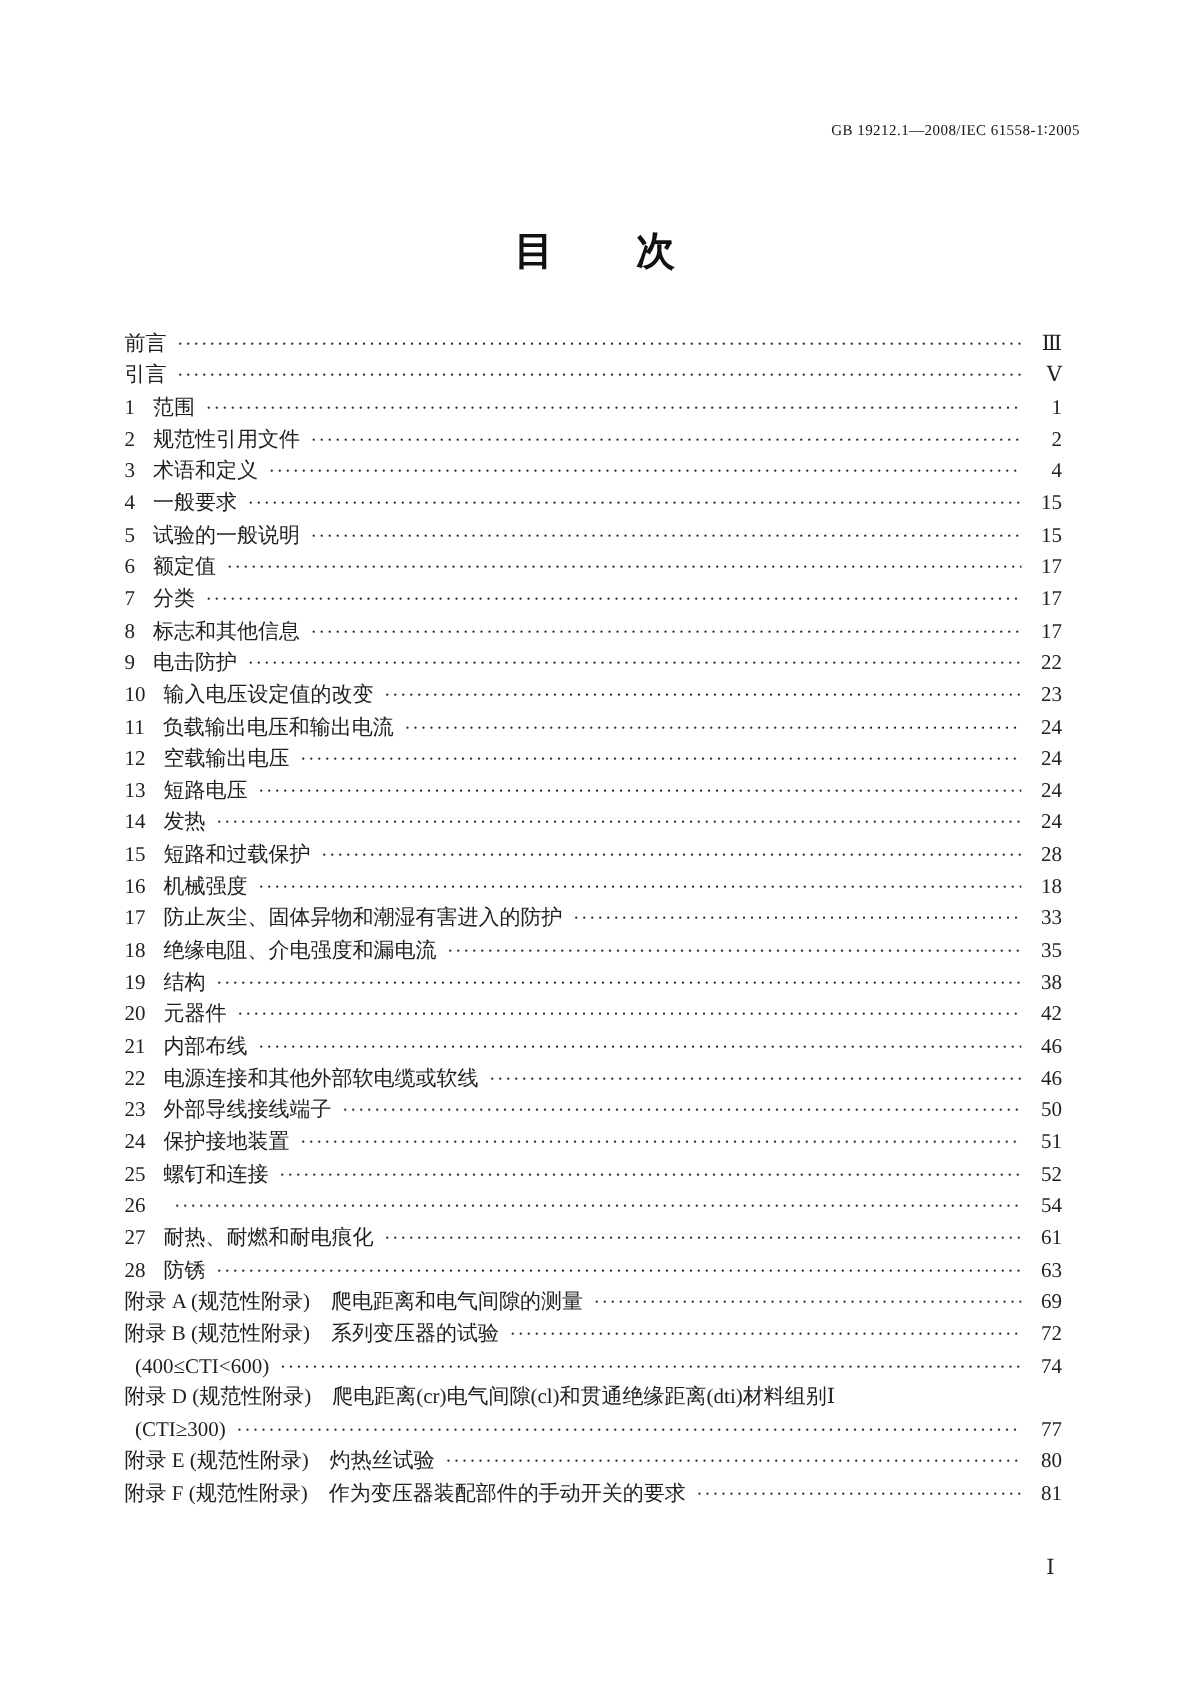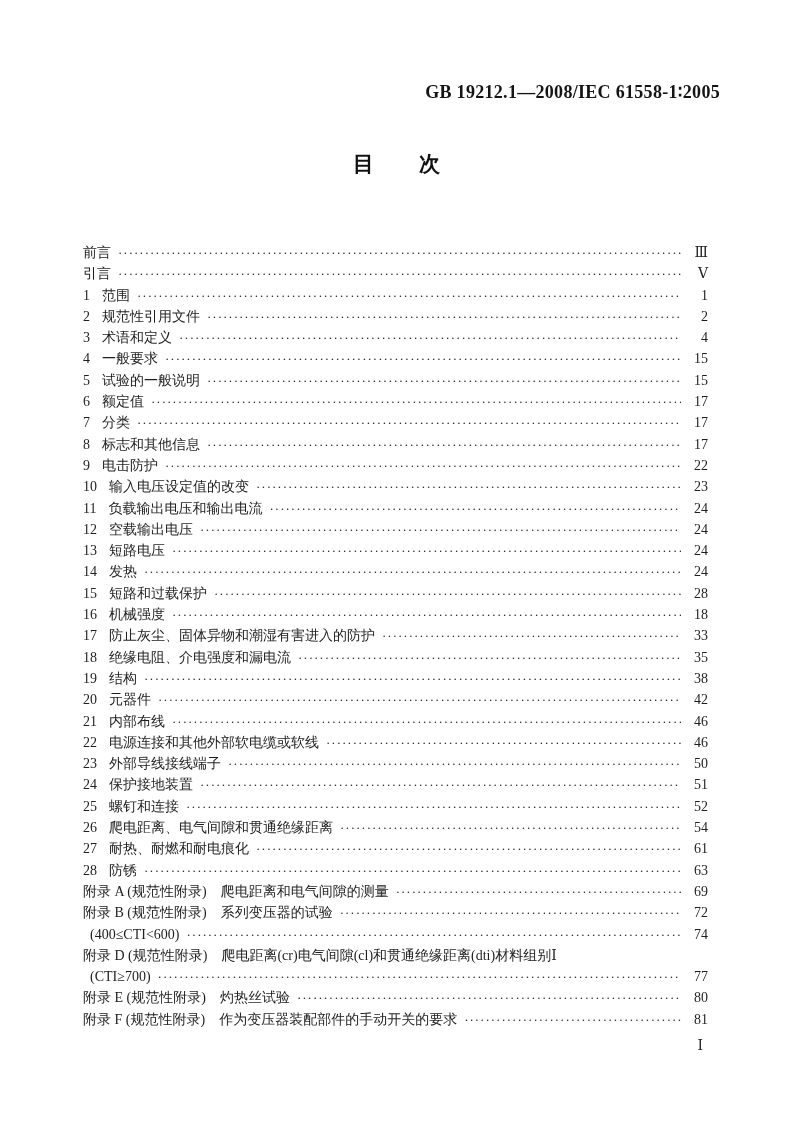--- a/index.html
+++ b/index.html
@@ -11,34 +11,34 @@
   }
   .page {
     position: relative;
     width: 794px; height: 1123px;
     background: #ffffff;
     overflow: hidden;
   }
   .header-code {
     position: absolute;
     top: 81px; right: 74px;
-    font-size: 18px;
-    font-weight: bold;
+    font-size: 10px;
+    font-weight: normal;
     letter-spacing: 0.3px;
     color: #141414;
     white-space: nowrap;
   }
   .doc-title {
     position: absolute;
     top: 150px; left: 0;
     width: 100%;
     margin: 0;
     text-align: center;
     font-family: "Liberation Sans", "DejaVu Sans", sans-serif;
-    font-size: 21px;
+    font-size: 26px;
     font-weight: bold;
     color: #111111;
     letter-spacing: 1px;
   }
   .toc {
     position: absolute;
     top: 218px; left: 83px;
     width: 625px;
   }
   .toc-row {
@@ -46,21 +46,21 @@
     align-items: baseline;
     height: 21.3px;
     line-height: 21.3px;
     font-size: 14px;
     white-space: nowrap;
     color: #1e1e1e;
   }
   .toc-row.indent { padding-left: 7px; }
   .toc-num { flex: none; margin-right: 12px; }
   .toc-appendix { flex: none; margin-right: 14px; }
-  .toc-label { flex: none; margin-top: 24px; }
+  .toc-label { flex: none; }
   .toc-leader {
     flex: 1;
     overflow: hidden;
     white-space: nowrap;
     margin-left: 7px;
     font-size: 13px;
     letter-spacing: 1px;
     color: #2b2b2b;
   }
   .toc-page {
@@ -240,21 +240,20 @@
         <span class="toc-page">51</span>
       </div>
       <div class="toc-row">
         <span class="toc-num">25</span>
         <span class="toc-label">螺钉和连接</span>
         <span class="toc-leader">····························································································································································································································</span>
         <span class="toc-page">52</span>
       </div>
       <div class="toc-row">
         <span class="toc-num">26</span>
-        <span class="toc-label">爬电距离、电气间隙和贯通绝缘距离</span>
         <span class="toc-leader">····························································································································································································································</span>
         <span class="toc-page">54</span>
       </div>
       <div class="toc-row">
         <span class="toc-num">27</span>
         <span class="toc-label">耐热、耐燃和耐电痕化</span>
         <span class="toc-leader">····························································································································································································································</span>
         <span class="toc-page">61</span>
       </div>
       <div class="toc-row">
@@ -278,21 +277,21 @@
       <div class="toc-row indent">
         <span class="toc-label">(400≤CTI&lt;600)</span>
         <span class="toc-leader">····························································································································································································································</span>
         <span class="toc-page">74</span>
       </div>
       <div class="toc-row">
         <span class="toc-appendix">附录 D (规范性附录)</span>
         <span class="toc-label">爬电距离(cr)电气间隙(cl)和贯通绝缘距离(dti)材料组别Ⅰ</span>
       </div>
       <div class="toc-row indent">
-        <span class="toc-label">(CTI≥700)</span>
+        <span class="toc-label">(CTI≥300)</span>
         <span class="toc-leader">····························································································································································································································</span>
         <span class="toc-page">77</span>
       </div>
       <div class="toc-row">
         <span class="toc-appendix">附录 E (规范性附录)</span>
         <span class="toc-label">灼热丝试验</span>
         <span class="toc-leader">····························································································································································································································</span>
         <span class="toc-page">80</span>
       </div>
       <div class="toc-row">

